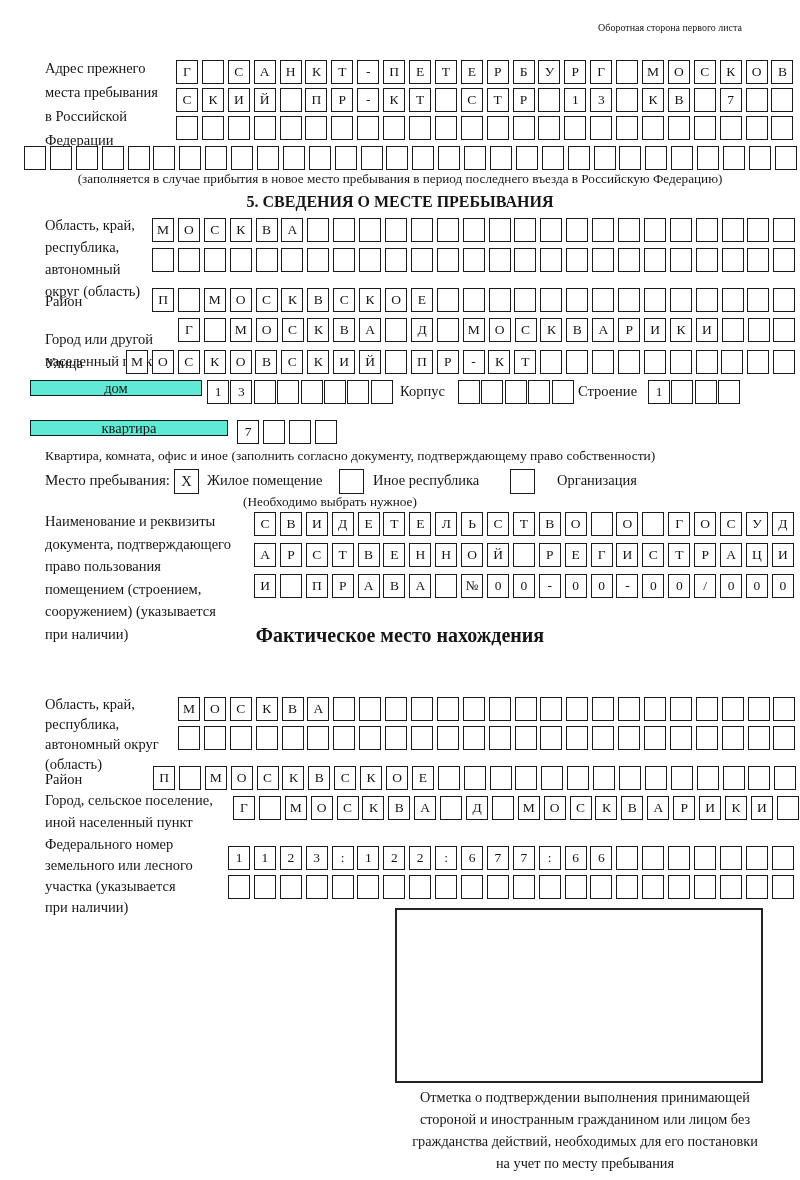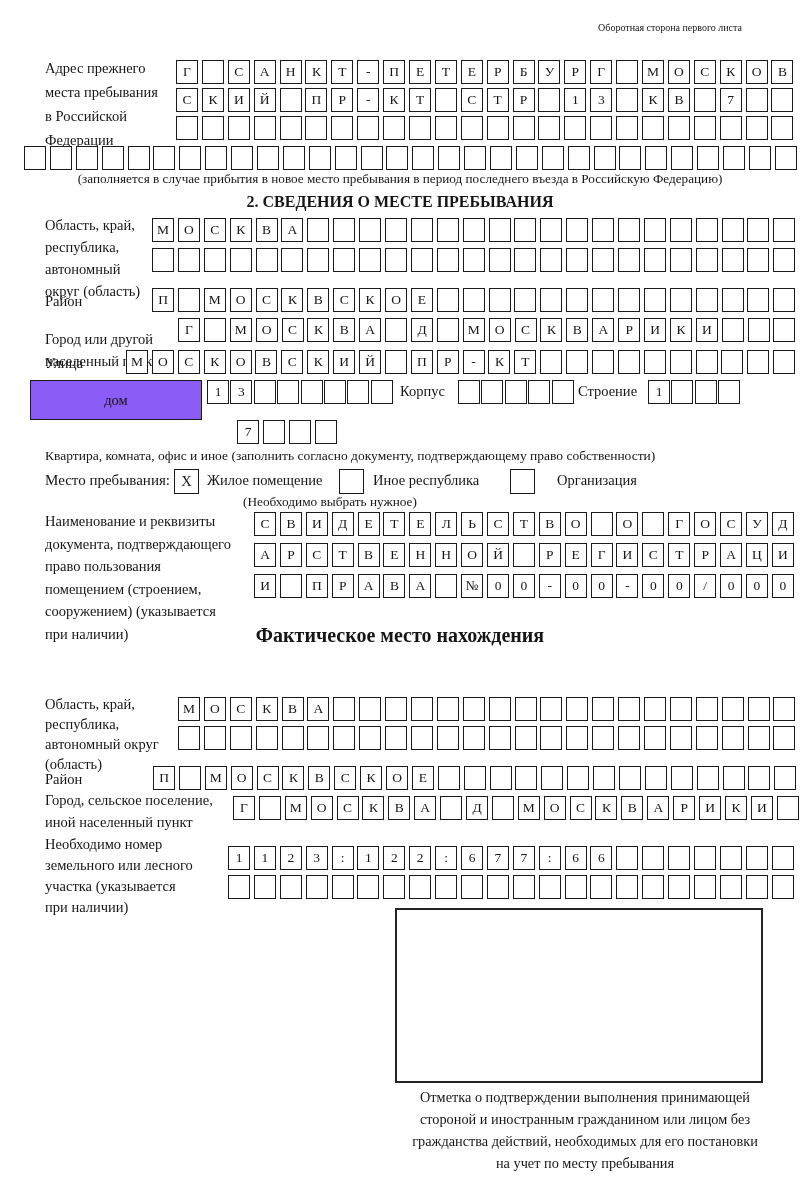--- a/index.html
+++ b/index.html
@@ -8,21 +8,21 @@
   .abs{position:absolute;}
   .label{font-size:14.5px;line-height:22px;white-space:pre-line;}
   .caption{font-size:13.5px;white-space:pre-line;}
   .center{width:800px;text-align:center;}
   .bold{font-weight:bold;}
   .cells{display:flex;gap:3.9px;}
   .cells.tight{gap:1.4px;}
   .cell{width:22px;height:24px;border:1.5px solid #1b1b1b;box-sizing:border-box;
         display:flex;align-items:center;justify-content:center;
         font-size:13.5px;line-height:1;background:#fff;flex:none;}
-  .labelbox{border:1.5px solid #1b1b1b;height:40px;box-sizing:border-box;background:#8b5cf6;
+  .labelbox{border:1.5px solid #1b1b1b;height:16px;box-sizing:border-box;background:#5eead4;
         display:flex;align-items:center;justify-content:center;font-size:14.5px;text-align:center;}
   .checkbox{width:25px;height:25px;border:1.5px solid #1b1b1b;box-sizing:border-box;background:#fff;
         display:flex;align-items:center;justify-content:center;font-size:14.5px;}
   .stampbox{border:2px solid #242424;background:#fff;box-sizing:border-box;}
 </style>
 </head>
 <body>
 
 <div class="page">
 
@@ -137,21 +137,21 @@
       <span class="cell"></span>
       <span class="cell"></span>
       <span class="cell"></span>
       <span class="cell"></span>
       <span class="cell"></span>
       <span class="cell"></span>
       <span class="cell"></span>
     </div>
   <div class="abs center" style="top:171px;font-size:13.2px;">(заполняется в случае прибытия в новое место пребывания в период последнего въезда в Российскую Федерацию)</div>
 
-  <div class="abs center bold" style="top:193px;font-size:16px;">2. СВЕДЕНИЯ О МЕСТЕ ПРЕБЫВАНИЯ</div>
+  <div class="abs center bold" style="top:193px;font-size:16px;">5. СВЕДЕНИЯ О МЕСТЕ ПРЕБЫВАНИЯ</div>
 
   <div class="abs label" style="left:45px;top:214px;">Область, край,
 республика,
 автономный
 округ (область)</div>
   <div class="abs cells" style="left:152px;top:218px;">
       <span class="cell">М</span>
       <span class="cell">О</span>
       <span class="cell">С</span>
       <span class="cell">К</span>
@@ -313,20 +313,21 @@
       <span class="cell"></span>
     </div>
   <div class="abs" style="left:578px;top:383px;font-size:14.5px;">Строение</div>
   <div class="abs cells tight" style="left:648px;top:380px;">
       <span class="cell">1</span>
       <span class="cell"></span>
       <span class="cell"></span>
       <span class="cell"></span>
     </div>
 
+  <div class="abs labelbox" style="left:30px;top:420px;width:198px;">квартира</div>
   <div class="abs cells" style="left:237px;top:420px;">
       <span class="cell">7</span>
       <span class="cell"></span>
       <span class="cell"></span>
       <span class="cell"></span>
     </div>
   <div class="abs caption" style="left:45px;top:448px;">Квартира, комната, офис и иное (заполнить согласно документу, подтверждающему право собственности)</div>
 
   <div class="abs" style="left:45px;top:472px;font-size:15px;">Место пребывания:</div>
   <div class="abs checkbox" style="left:174px;top:469px;">X</div>
@@ -521,21 +522,21 @@
       <span class="cell">К</span>
       <span class="cell">В</span>
       <span class="cell">А</span>
       <span class="cell">Р</span>
       <span class="cell">И</span>
       <span class="cell">К</span>
       <span class="cell">И</span>
       <span class="cell"></span>
     </div>
 
-  <div class="abs label" style="left:45px;top:834px;line-height:21px;">Необходимо номер
+  <div class="abs label" style="left:45px;top:834px;line-height:21px;">Федерального номер
 земельного или лесного
 участка (указывается
 при наличии)</div>
   <div class="abs cells" style="left:228px;top:846px;">
       <span class="cell">1</span>
       <span class="cell">1</span>
       <span class="cell">2</span>
       <span class="cell">3</span>
       <span class="cell">:</span>
       <span class="cell">1</span>

